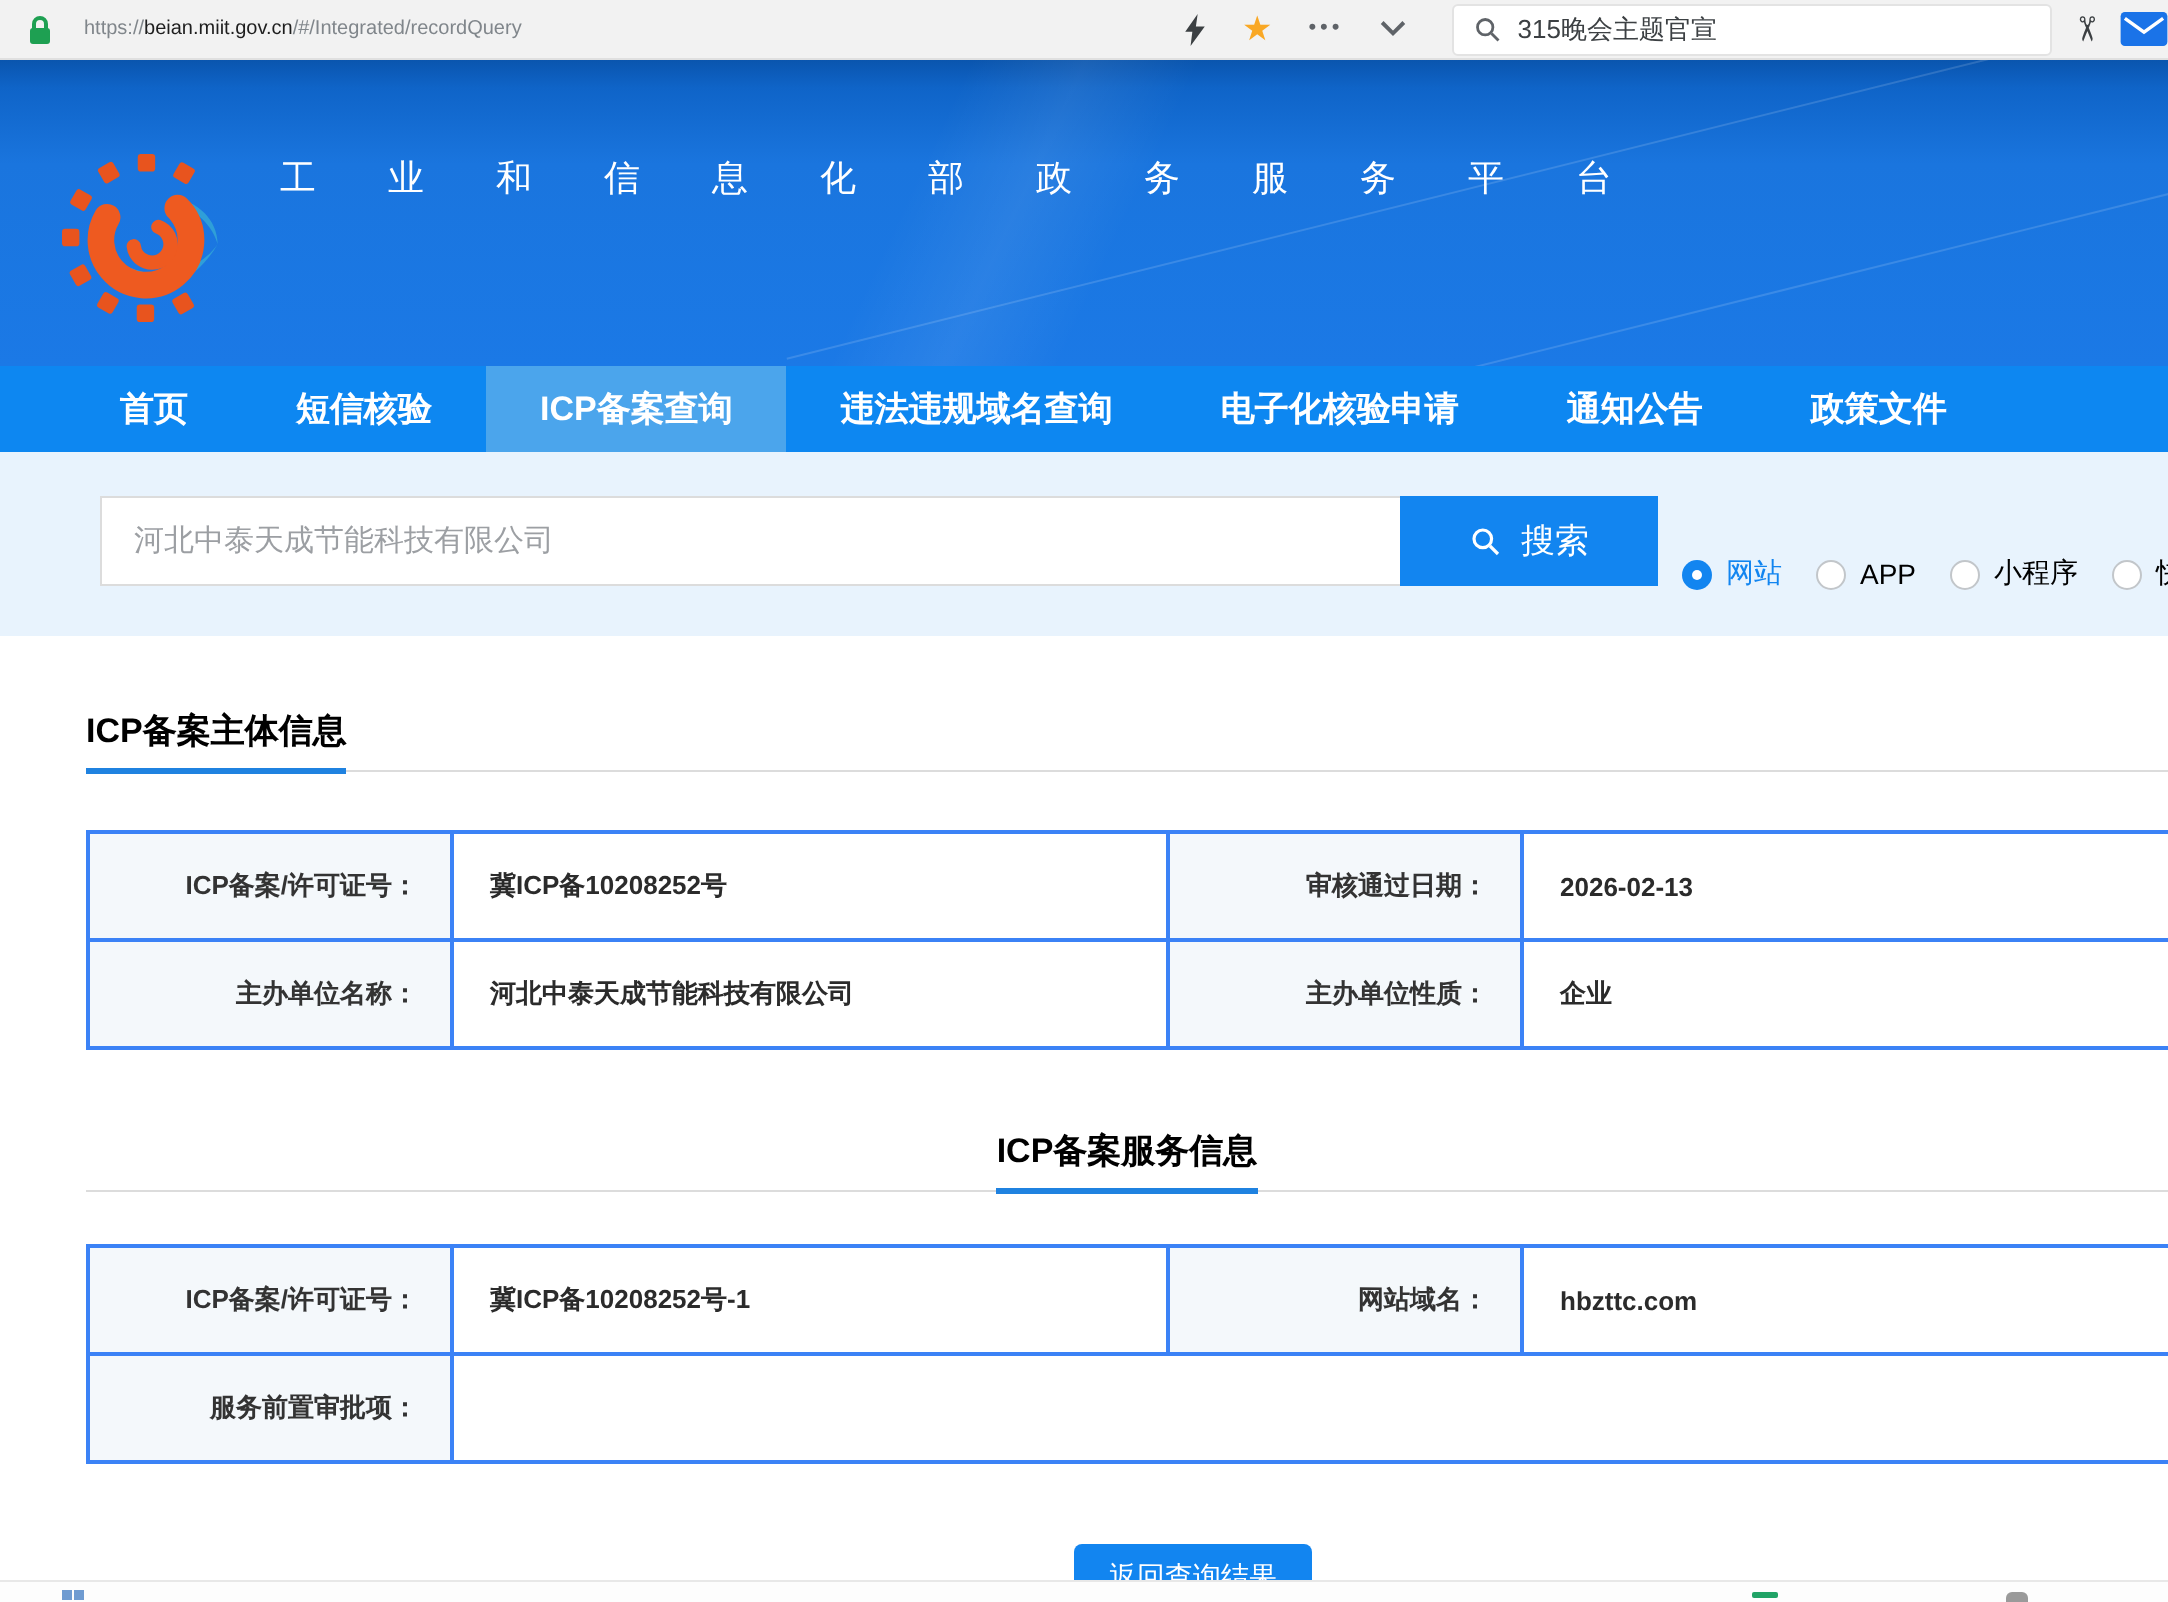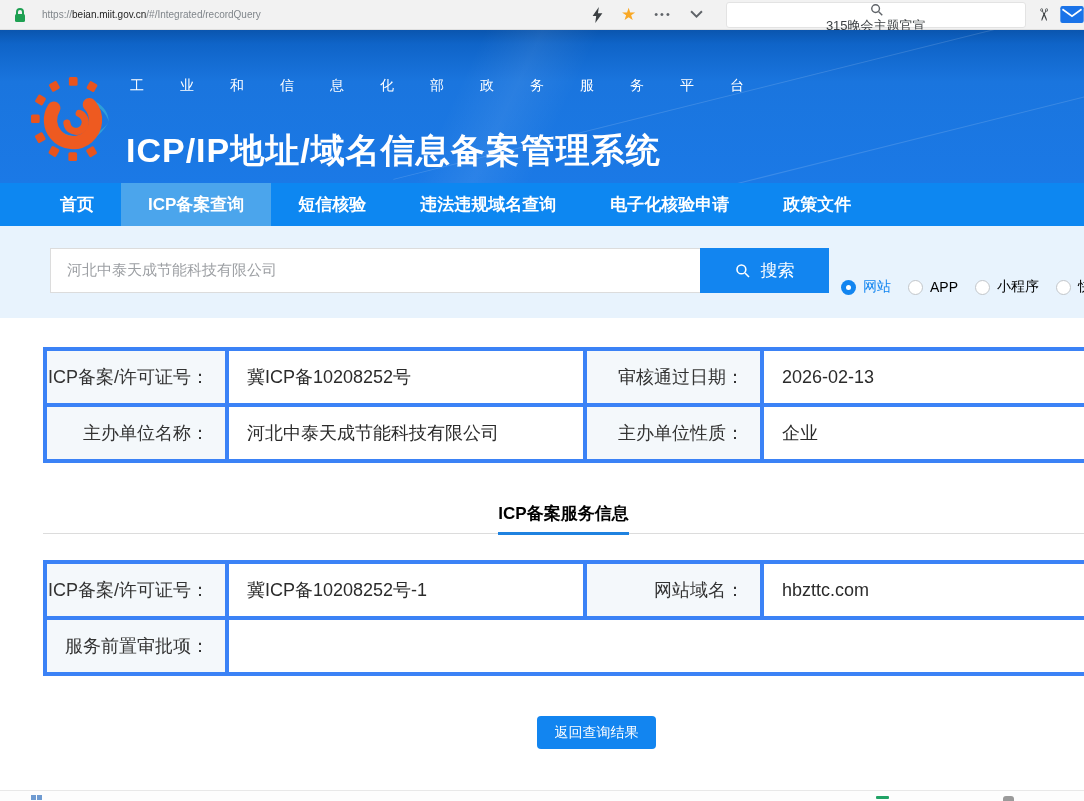--- a/index.html
+++ b/index.html
@@ -10,33 +10,33 @@
   .browser-bar{height:30px;background:#f2f2f2;border-bottom:1px solid #e0e0e0;
     display:flex;align-items:center;box-sizing:border-box;}
   .lock{margin-left:14px;width:12px;height:16px;flex:none;}
   .url{margin-left:16px;font-size:10px;color:#80868b;white-space:nowrap;}
   .url .domain{color:#1e1e1e;}
   .chrome-icons{display:flex;align-items:center;margin-left:auto;}
   .ci{margin:0 9px;display:flex;align-items:center;}
   .star-glyph{color:#f9a825;font-size:17px;line-height:1;}
   .dots-glyph{color:#5f6368;font-size:11px;letter-spacing:2px;line-height:1;}
   .browser-search{width:298px;height:24px;background:#fff;border:1px solid #e3e3e3;
-    border-radius:3px;display:flex;align-items:center;margin:0 10px 0 14px;flex-direction:column;}
+    border-radius:3px;display:flex;align-items:center;margin:0 10px 0 14px;}
   .browser-search .mag{color:#5f6368;width:14px;height:14px;margin:0 8px 0 10px;flex:none;}
   .browser-search .q{font-size:13px;color:#3c4043;}
   .scissors-glyph{color:#3c4043;font-size:17px;line-height:1;display:inline-block;transform:rotate(90deg);}
   .mail{width:24px;height:17px;margin-left:10px;flex:none;}
 
   
   .banner{height:153px;position:relative;color:#fff;overflow:hidden;
     background:linear-gradient(115deg,rgba(255,255,255,0) 42%,rgba(255,255,255,.07) 47%,rgba(255,255,255,0) 52%),
                linear-gradient(180deg,#0a55ae 0px,#0f64c8 14px,#1a75de 52px,#1b79e6 100%);}
   .banner .streak{position:absolute;width:900px;height:1px;background:rgba(255,255,255,.14);transform:rotate(-14deg);}
   .logo{position:absolute;left:31px;top:45px;width:86px;height:86px;}
-  .platform-line{position:absolute;left:130px;top:47px;font-size:14px;letter-spacing:36px;white-space:nowrap;}
+  .platform-line{position:absolute;left:140px;top:47px;font-size:18px;letter-spacing:36px;white-space:nowrap;}
   .site-title{position:absolute;left:126px;top:98px;font-size:34px;font-weight:bold;letter-spacing:1px;white-space:nowrap;}
 
   
   .nav{height:43px;background:#0d87f1;display:flex;padding-left:33px;}
   .nav-item{color:#fff;font-size:17px;font-weight:bold;line-height:43px;
     padding:0 27px;cursor:pointer;white-space:nowrap;text-align:right;}
   .nav-item.active{background:#4ba5ec;}
 
   
   .search-section{height:92px;background:#e8f3fd;position:relative;}
@@ -61,21 +61,21 @@
   
   .content{background:#fff;}
   .sec-head{margin:0 0 0 43px;border-bottom:1px solid #dcdcdc;}
   .sec-head.first{padding-top:36px;}
   .sec-head.second{padding-top:39px;text-align:center;}
   .sec-title{display:inline-block;font-size:17px;font-weight:bold;color:#000;
     padding-bottom:7px;border-bottom:3px solid #1f82e0;margin-bottom:-2px;}
   table.info{border-collapse:collapse;margin-left:43px;width:1107px;table-layout:fixed;}
   table.t1{margin-top:29px;}
   table.t2{margin-top:26px;}
-  td{border:4px solid #3b82f6;height:50px;font-size:18px;color:#333;}
+  td{border:2px solid #3b82f6;height:50px;font-size:13px;color:#333;font-weight:bold;}
   td.lbl{background:#f4f8fb;text-align:right;padding-right:16px;}
   td.val{background:#fff;text-align:left;padding-left:18px;color:#2b2b2b;}
   col.c-lbl1{width:182px;} col.c-val1{width:358px;} col.c-lbl2{width:177px;} col.c-val2{width:390px;}
   .back-wrap{width:1107px;margin-left:43px;text-align:center;padding-top:40px;}
   .back-btn{display:inline-block;background:#1285f0;color:#fff;border:none;border-radius:4px;
     width:119px;height:33px;font-size:14px;cursor:pointer;
     font-family:"Liberation Sans","DejaVu Sans",sans-serif;}
 
   
   .taskbar{position:absolute;left:0;bottom:0;width:100%;height:11px;background:#fdfdfd;
@@ -138,29 +138,29 @@
       <rect x="37" y="2" width="8.5" height="8.5" rx="1.5" transform="rotate(270 41 43)"></rect>
       <rect x="37" y="2" width="8.5" height="8.5" rx="1.5" transform="rotate(300 41 43)"></rect>
       <rect x="37" y="2" width="8.5" height="8.5" rx="1.5" transform="rotate(330 41 43)"></rect>
     </g>
     <path d="M 20 60 C 38 74 62 70 76 46 C 66 60 48 64 32 57 Z" fill="#2f9fd8"></path>
     <path d="M 52 26 C 66 28 74 38 76 46 C 76 34 66 25 54 23 Z" fill="#2f9fd8"></path>
     <circle cx="41" cy="44" r="22" fill="none" stroke="#ee5a20" stroke-width="13" stroke-dasharray="112 40" stroke-dashoffset="16" stroke-linecap="round" transform="rotate(-40 41 44)"></circle>
     <circle cx="44" cy="46" r="9" fill="none" stroke="#ee5a20" stroke-width="7" stroke-dasharray="38 20" stroke-linecap="round" transform="rotate(-70 44 46)"></circle>
   </svg>
   <div class="platform-line">工业和信息化部政务服务平台</div>
-  <div class="site-title">ICP/IP地址/域名信息备案管理系统</div>
 </div>
 
 <div class="nav">
   <div class="nav-item">首页</div>
+  <div class="nav-item">短信核验</div>
   <div class="nav-item active">ICP备案查询</div>
-  <div class="nav-item">短信核验</div>
   <div class="nav-item">违法违规域名查询</div>
   <div class="nav-item">电子化核验申请</div>
+  <div class="nav-item">通知公告</div>
   <div class="nav-item">政策文件</div>
 </div>
 
 <div class="search-section">
   <input class="query-input" type="text" value="河北中泰天成节能科技有限公司" style="">
   <button class="search-btn">
     <svg class="mag" viewBox="0 0 20 20">
       <circle cx="8" cy="8" r="5.5" fill="none" stroke="#fff" stroke-width="2"></circle>
       <line x1="12.5" y1="12.5" x2="17.5" y2="17.5" stroke="#fff" stroke-width="2"></line>
     </svg>
@@ -181,20 +181,23 @@
     </span>
     <span class="radio-opt">
       <span class="rdot unsel"></span>
       <span class="rlabel">快应用</span>
     </span>
   </div>
 </div>
 
 <div class="content">
 
+  <div class="sec-head first">
+    <span class="sec-title">ICP备案主体信息</span>
+  </div>
 
   <table class="info t1">
     <colgroup>
         <col class="c-lbl1">
         <col class="c-val1">
         <col class="c-lbl2">
         <col class="c-val2">
       </colgroup>
     <tbody>
         <tr>

